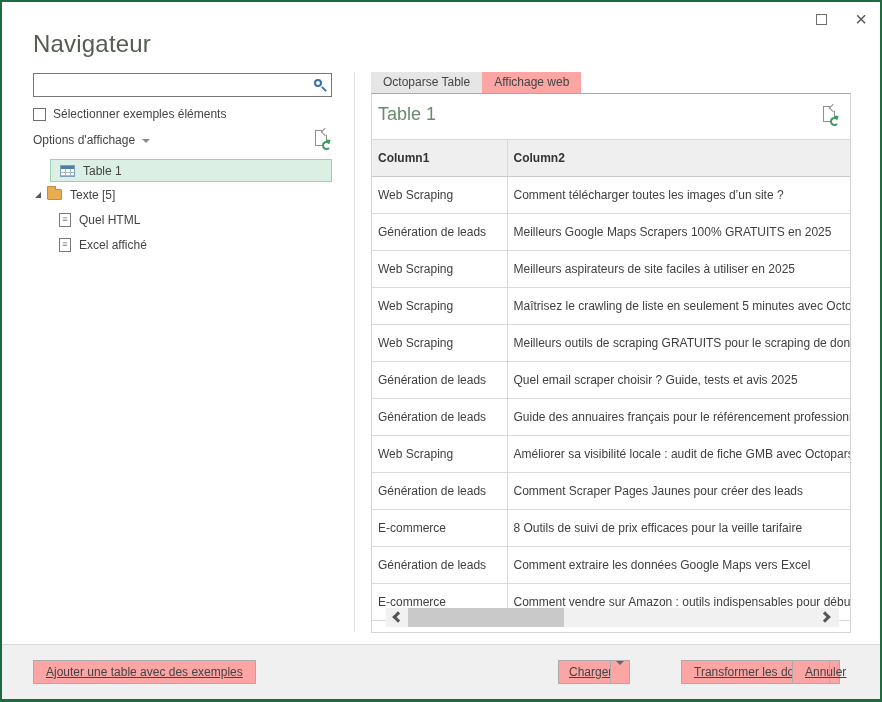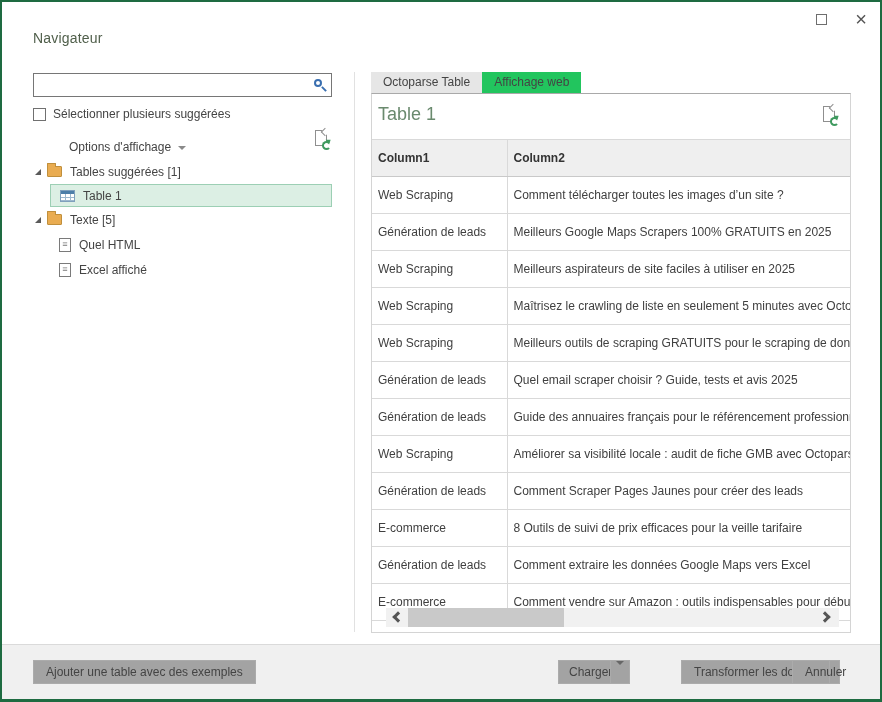--- a/index.html
+++ b/index.html
@@ -17,21 +17,21 @@
     border-bottom-width:3px;
   }
   
   .win-controls { position:absolute; top:6px; right:6px; display:flex; gap:14px; align-items:center; }
   .maximize-btn { width:26px; height:22px; display:flex; align-items:center; justify-content:center; cursor:default; }
   .maximize-glyph { width:11px; height:11px; border:1px solid #6e6e6e; }
   .close-btn { width:26px; height:22px; display:flex; align-items:center; justify-content:center; color:#555; font-size:20px; line-height:20px; cursor:default; }
   
   .dialog-title {
     position:absolute; left:31px; top:28px;
-    font-size:14px; font-weight:300; color:#51604C;
+    font-size:24px; font-weight:300; color:#51604C;
     letter-spacing:0.2px;
   }
   
   .search-box {
     position:absolute; left:31px; top:71px; width:299px; height:24px;
     border:1px solid #767676; background:#fff; display:flex; align-items:center;
   }
   .search-input {
     flex:1; border:none; outline:none; height:100%; padding:0 6px;
     font-size:12px; font-family:inherit; color:#333; background:transparent;
@@ -41,21 +41,21 @@
     position:absolute; right:9px; top:5px; width:8px; height:8px;
     border:2px solid #3A6FB0; border-radius:50%;
   }
   .search-icon .handle {
     position:absolute; right:4px; top:14px; width:6px; height:2px;
     background:#3A6FB0; transform:rotate(45deg);
   }
   .multi-select-row { position:absolute; left:31px; top:105px; display:flex; align-items:center; gap:7px; }
   .checkbox { width:13px; height:13px; border:1px solid #707070; background:#fff; }
   .multi-select-label { font-size:12px; color:#444; }
-  .options-row { position:absolute; left:31px; top:138px; width:299px; display:flex; align-items:center;margin-left:36px; }
+  .options-row { position:absolute; left:31px; top:131px; width:299px; display:flex; align-items:center; }
   .options-label { font-size:12px; color:#444; }
   .caret-down {
     width:0; height:0; margin-left:7px; margin-top:2px;
     border-left:4px solid transparent; border-right:4px solid transparent;
     border-top:4px solid #8a8a8a;
   }
   
   .refresh-doc { position:relative; width:15px; height:19px; cursor:pointer; }
   .refresh-doc .page {
     position:absolute; left:0; top:0; width:12px; height:16px;
@@ -111,21 +111,21 @@
   .document-icon {
     width:12px; height:14px; margin-right:8px;
     border:1px solid #7a7a7a; background:#fff;
     display:flex; align-items:center; justify-content:center;
     font-size:9px; color:#7a7a7a; line-height:1;
   }
   
   .divider { position:absolute; left:352px; top:70px; width:1px; height:560px; background:#E1E1E1; }
   
   .tabs { position:absolute; left:369px; top:70px; height:21px; display:flex; }
-  .tab { padding:0 12px; font-size:12px; color:#444; line-height:21px; cursor:pointer; background:#22c55e; }
+  .tab { padding:0 12px; font-size:12px; color:#444; line-height:21px; cursor:pointer; background:#fca5a5; }
   .tab.active { background:#E6E6E6; }
   .preview-panel {
     position:absolute; left:369px; top:91px; width:480px; height:540px;
     border:1px solid #D4D4D4; border-top:1px solid #A9A9A9; background:#fff;
   }
   .preview-title {
     position:absolute; left:6px; top:10px;
     font-size:18px; font-weight:300; color:#6A8A6E;
   }
   .preview-refresh { position:absolute; right:12px; top:12px; }
@@ -152,22 +152,22 @@
   .scroll-arrow.right .chev { left:4px; transform:rotate(225deg); }
   .scroll-thumb { position:absolute; left:22px; top:0; width:156px; height:19px; background:#C9C9C9; cursor:grab; }
   .scroll-arrow.right { position:absolute; right:0; top:0; }
   
   .footer {
     position:absolute; left:0; right:0; bottom:0; height:55px;
     background:#F0F0F0; border-top:1px solid #DADADA;
   }
   .btn {
     position:absolute; top:15px; height:24px;
-    background:#a3a3a3; border:1px solid #ABABAB; color:#444;
-    font-size:12px; font-family:inherit; padding:0 12px; cursor:pointer;
+    background:#fca5a5; border:1px solid #ABABAB; color:#444;
+    font-size:12px; font-family:inherit; padding:0 12px; cursor:pointer;text-decoration:underline;
   }
   .btn-add { left:31px; }
   .btn-load { left:556px; padding:0 10px; }
   .btn-load-dd { left:608px; width:20px; padding:0; }
   .btn-load-dd .caret-down { margin:0 auto; border-top-color:#666; }
   .btn-transform { left:679px; }
   .btn-cancel { left:790px; width:38px; }
 </style>
 </head>
 <body>
@@ -188,40 +188,35 @@
   <div class="search-box">
     <input class="search-input" type="text" placeholder="" style="">
     <div class="search-icon">
       <div class="lens"></div>
       <div class="handle"></div>
     </div>
   </div>
 
   <div class="multi-select-row">
     <div class="checkbox"></div>
-    <span class="multi-select-label">Sélectionner plusieurs suggérées</span>
+    <span class="multi-select-label">Sélectionner exemples éléments</span>
   </div>
 
   <div class="options-row">
     <span class="options-label">Options d'affichage</span>
     <span class="caret-down"></span>
   </div>
   <div class="refresh-doc options-refresh">
     <div class="page"></div>
     <div class="fold"></div>
     <div class="arrows"></div>
     <div class="arrowhead"></div>
   </div>
 
   <div class="tree" id="tree">
-      <div class="tree-row level0">
-        <span class="expander"></span>
-        <span class="folder-icon"></span>
-        <span>Tables suggérées [1]</span>
-      </div>
       <div class="tree-row level1 selected">
         <span class="table-icon"></span>
         <span>Table 1</span>
       </div>
       <div class="tree-row level0">
         <span class="expander"></span>
         <span class="folder-icon"></span>
         <span>Texte [5]</span>
       </div>
       <div class="tree-row level1">

